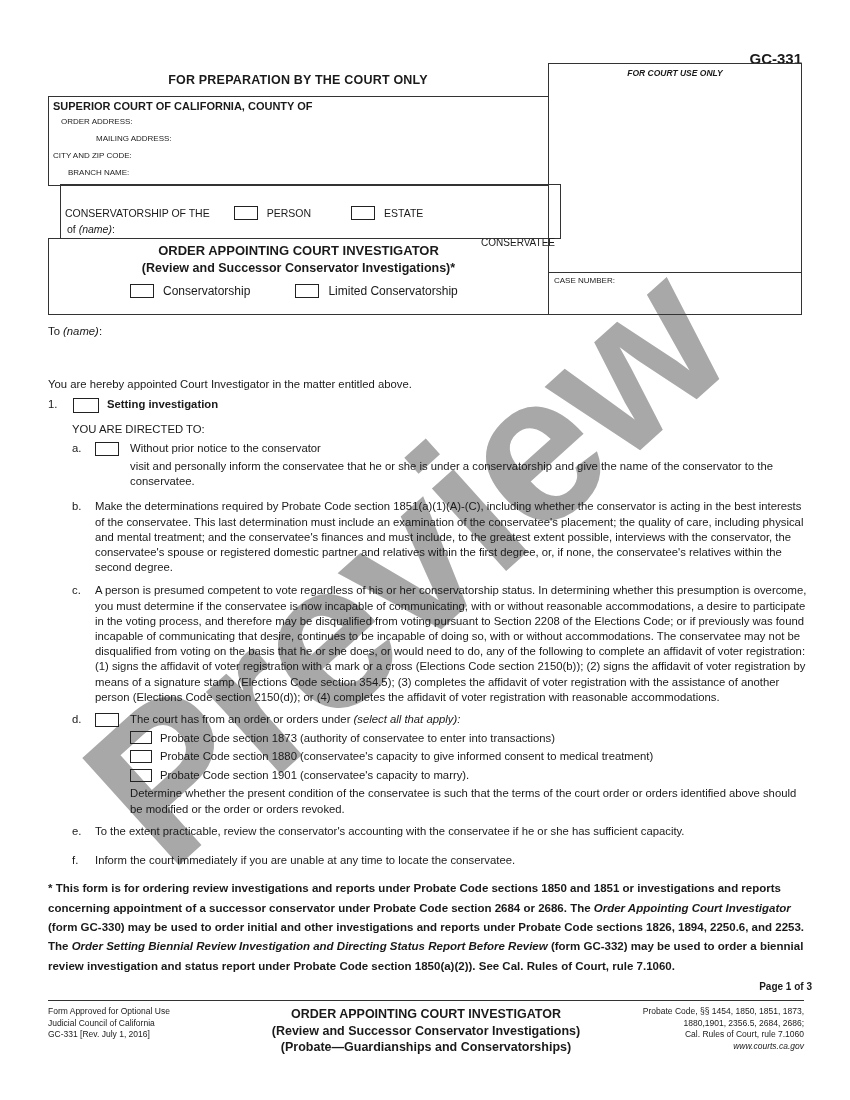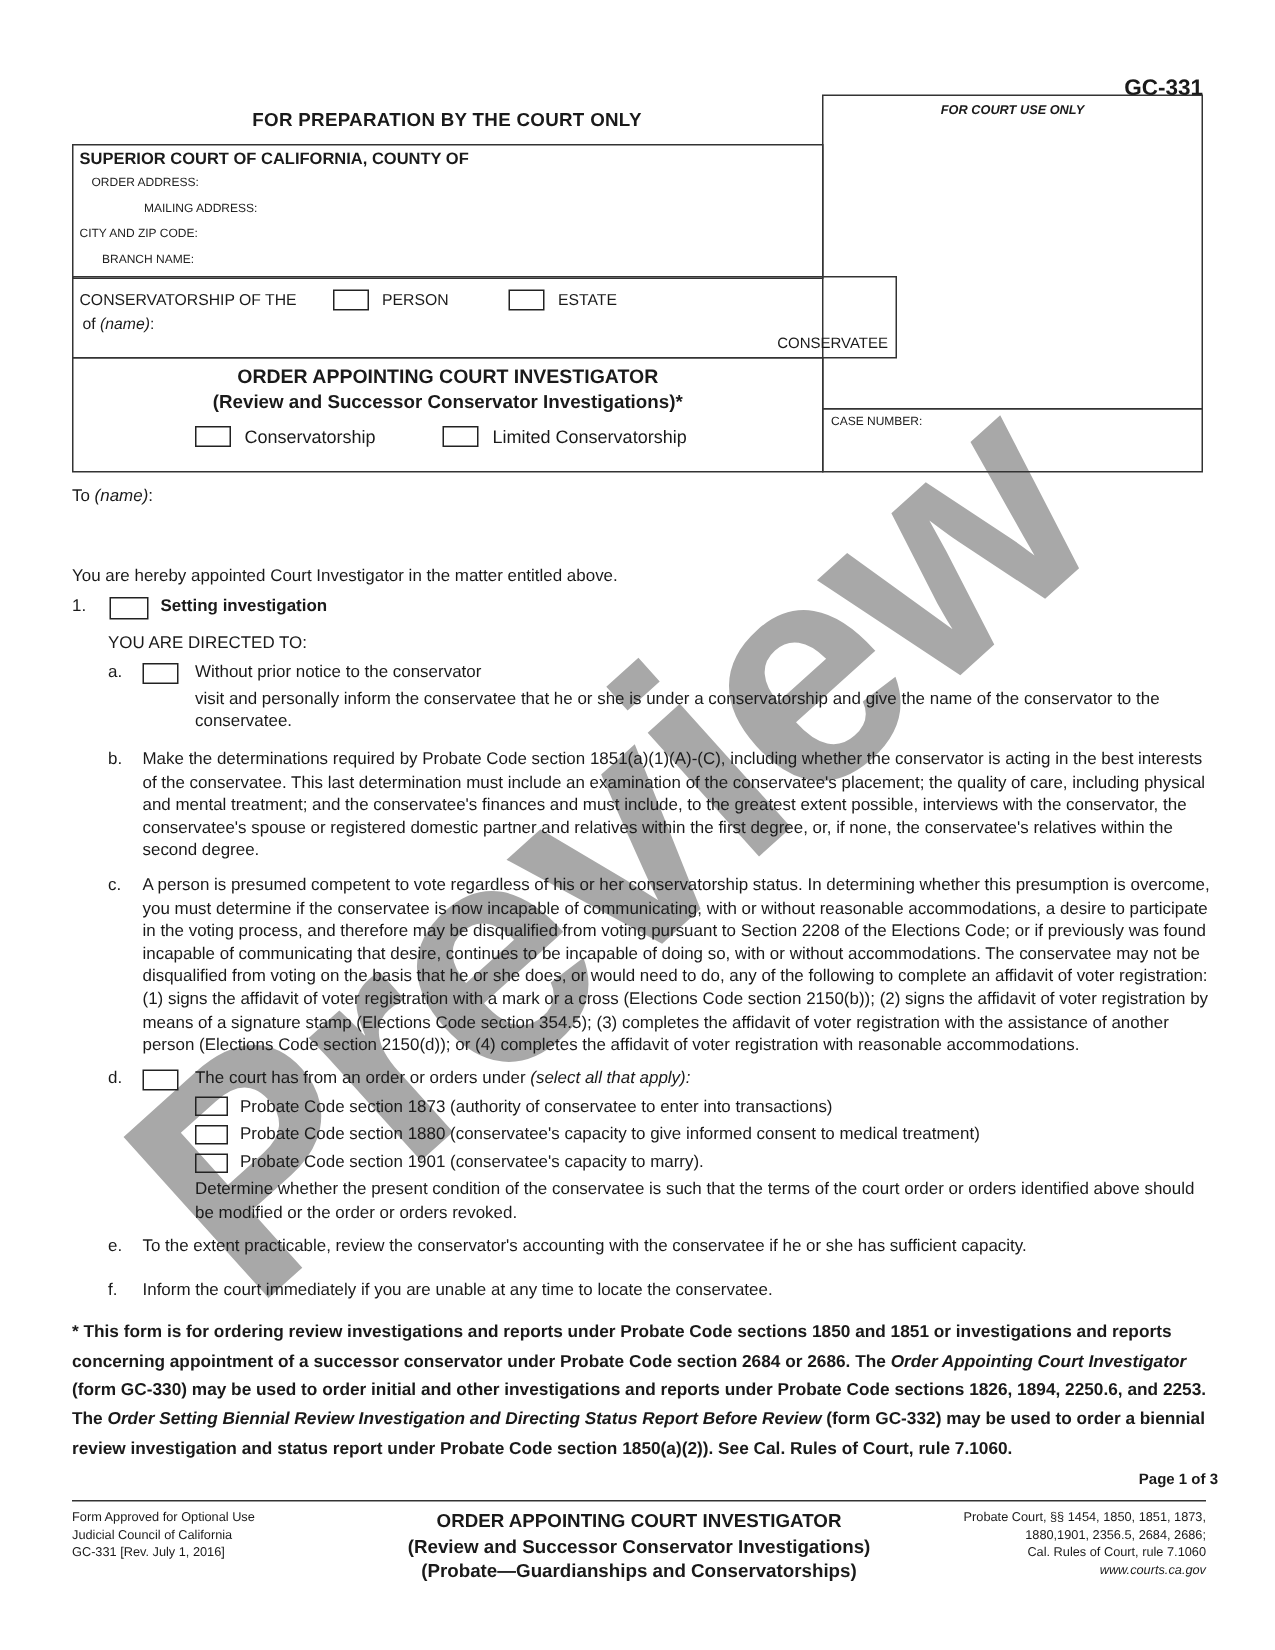--- a/index.html
+++ b/index.html
@@ -17,21 +17,21 @@
   }
   .layer { position:absolute; inset:0; z-index:1; }
   
   .gc-code { position:absolute; top:50px; left:48px; width:754px; text-align:right;
              font-size:15px; font-weight:bold; }
   .prep-title { position:absolute; top:73px; left:48px; width:500px; text-align:center;
                 font-size:12.5px; font-weight:bold; letter-spacing:.2px; }
   
   .box { position:absolute; border:1.6px solid #333; background:transparent; }
   .court-box   { left:48px;  top:96px;  width:501px; height:90px; padding:3px 4px; }
-  .consv-box   { left:48px;  top:184.4px; width:550px; height:55px; padding:6px 4px; }
+  .consv-box   { left:60px;  top:184.4px; width:501px; height:55px; padding:19px 4px; }
   .title-box   { left:48px;  top:237.8px; width:501px; height:77.2px; padding:4px 4px; }
   .use-box     { left:548px; top:63px;  width:254px; height:210.4px; padding:4px; }
   .case-box    { left:548px; top:271.8px; width:254px; height:43.2px; padding:3px 5px; }
   .court-box-title { font-size:11px; font-weight:bold; margin-bottom:5px; }
   .court-field { font-size:8px; color:#222; margin-bottom:8px; }
   .cf-0 { margin-left:8px; } .cf-1 { margin-left:5px;padding-left:38px; } .cf-2 { margin-left:0; } .cf-3 { margin-left:15px; }
   .use-label { text-align:center; font-size:8.5px; font-weight:bold; font-style:italic; }
   .case-label { font-size:8px; }
   
   .cb { display:inline-block; width:24px; height:14px; border:1.4px solid #222;
@@ -203,20 +203,20 @@
         <div>Form Approved for Optional Use</div>
         <div>Judicial Council of California</div>
         <div>GC-331 [Rev. July 1, 2016]</div>
       </div>
       <div class="f-center">
         <div>ORDER APPOINTING COURT INVESTIGATOR</div>
         <div>(Review and Successor Conservator Investigations)</div>
         <div>(Probate—Guardianships and Conservatorships)</div>
       </div>
       <div class="f-right">
-        <div>Probate Court, §§ 1454, 1850, 1851, 1873,</div>
+        <div>Probate Code, §§ 1454, 1850, 1851, 1873,</div>
         <div>1880,1901, 2356.5, 2684, 2686;</div>
         <div>Cal. Rules of Court, rule 7.1060</div>
         <div class="it">www.courts.ca.gov</div>
       </div>
     </div>
   </div>
 </div>
 
 </body></html>

